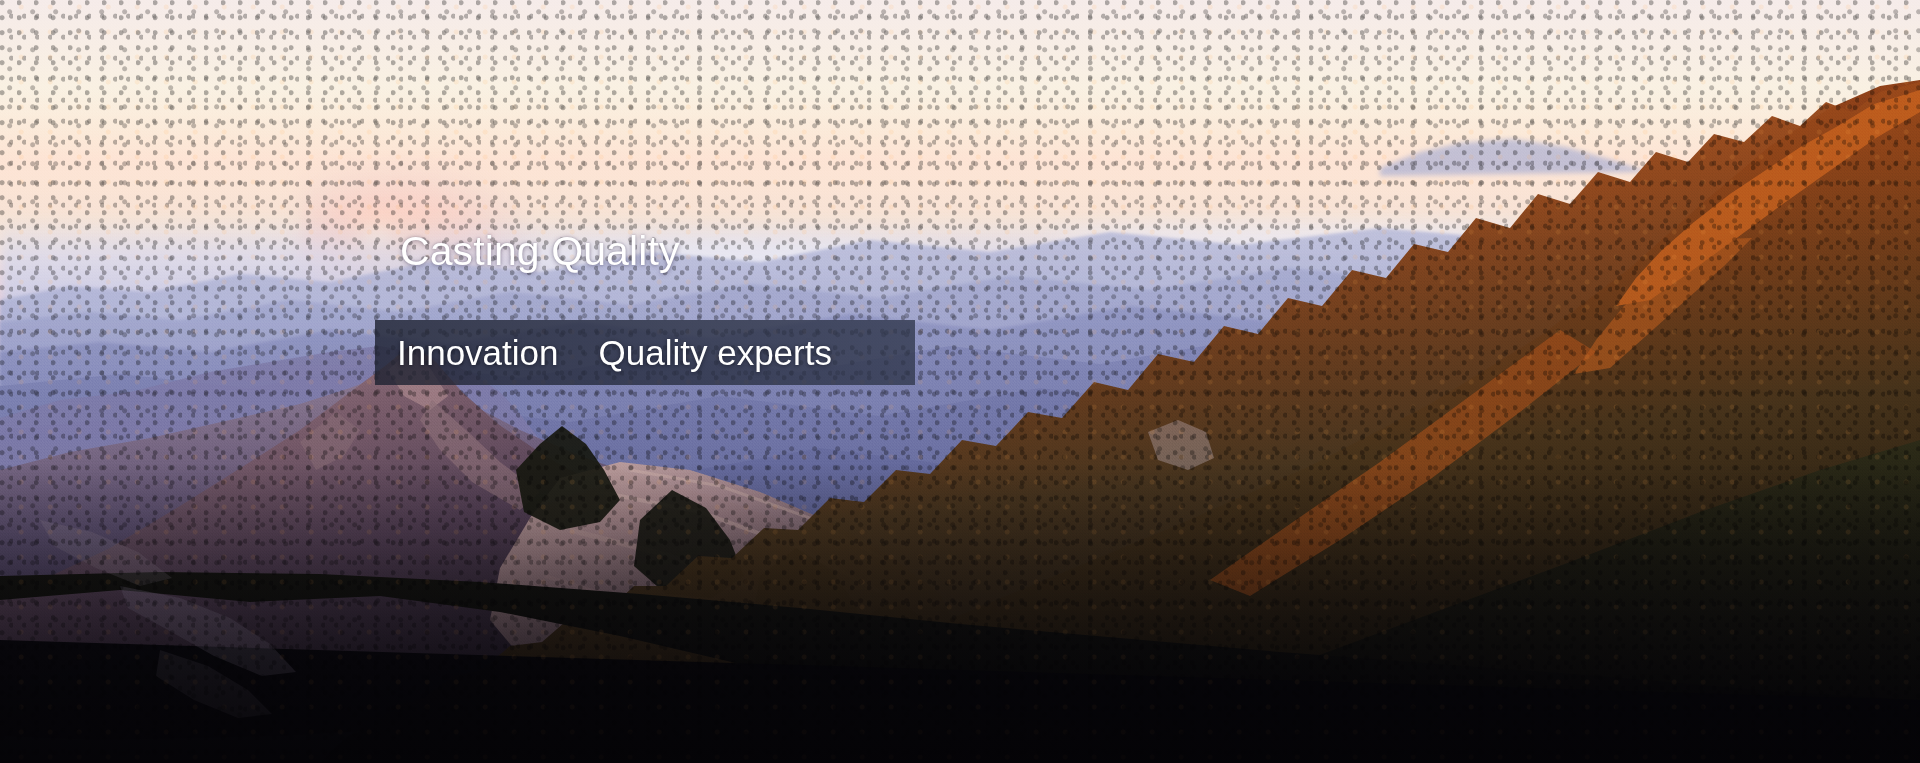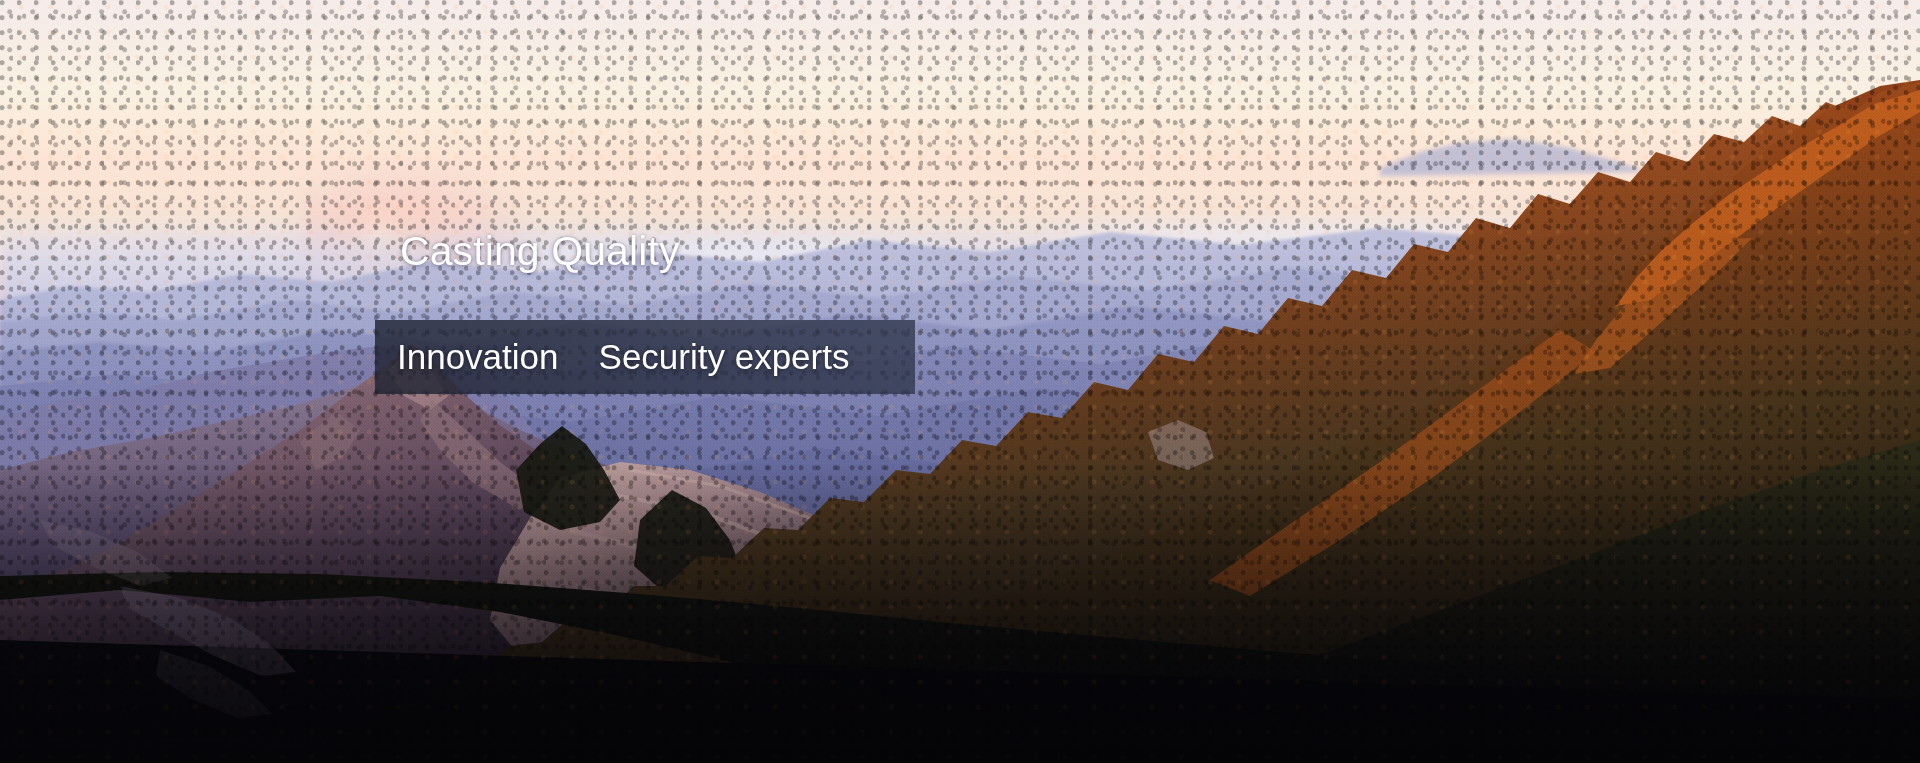--- a/index.html
+++ b/index.html
@@ -101,21 +101,21 @@
     text-shadow:0 1px 5px rgba(40,30,60,.40), 0 0 2px rgba(60,50,80,.30);
   }
   .title-sub {
     font-size:41px; font-weight:400; color:#ffffff; letter-spacing:0.1px;
     margin-left:25px;
     text-shadow:0 1px 5px rgba(40,30,60,.40), 0 0 2px rgba(60,50,80,.30);
   }
 
   .tagline-panel {
     position:absolute; left:375px; top:320px;
-    width:540px; height:74px;
+    width:540px; height:65px;
     background:linear-gradient(to right, rgba(29,33,48,.80) 0%, rgba(38,44,62,.78) 55%, rgba(45,52,72,.76) 100%);
     display:flex; align-items:center;
   }
   .tagline-row { display:flex; align-items:baseline; white-space:nowrap; padding-left:22px; }
   .tag-one {
     font-size:35px; font-weight:400; color:#ffffff;
     text-shadow:0 1px 4px rgba(10,10,20,.55);
   }
   .tag-two {
     font-size:35px; font-weight:400; color:#ffffff; margin-left:40px;
@@ -319,19 +319,19 @@
 
   <div class="headline-group">
 
     <div class="line-one">
       <span class="title-sub">Casting Quality</span>
     </div>
 
     <div class="tagline-panel">
       <div class="tagline-row">
         <span class="tag-one">Innovation</span>
-        <span class="tag-two">Security experts</span>
+        <span class="tag-two">Quality experts</span>
       </div>
     </div>
 
   </div>
 
 </div>
 
 </body></html>

